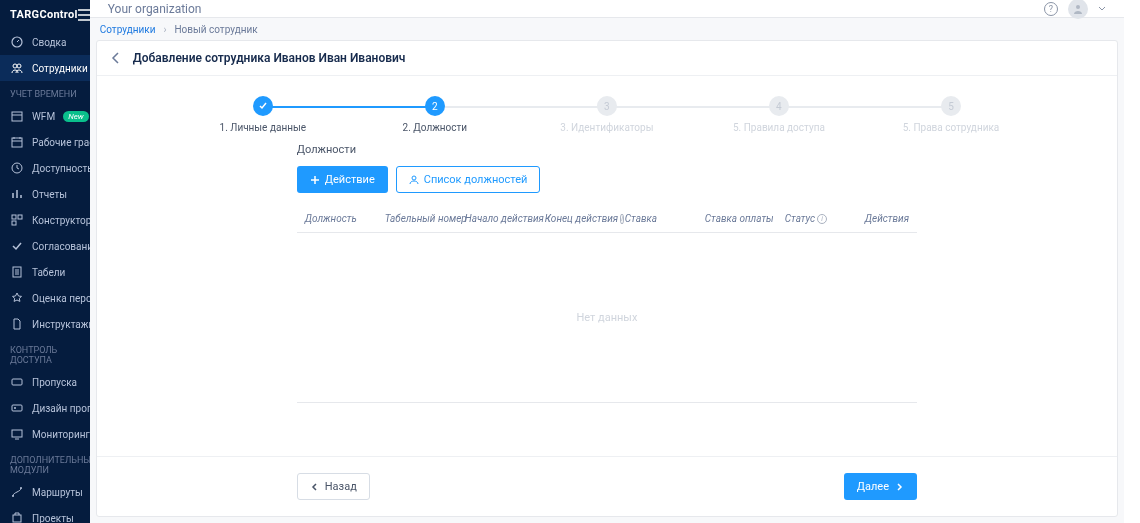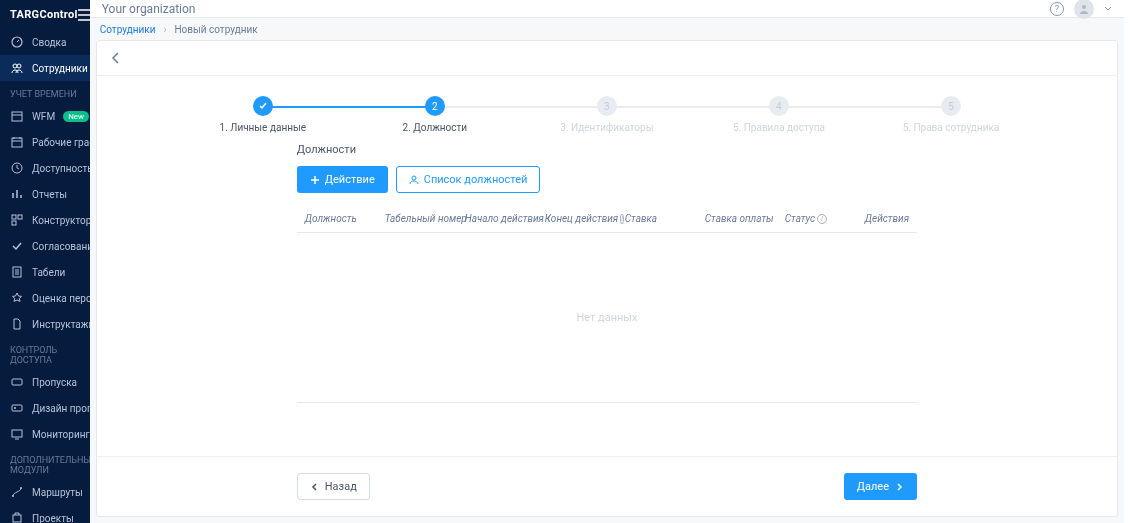--- a/index.html
+++ b/index.html
@@ -7,24 +7,24 @@
 .app{display:flex;height:523px;width:1124px;}
 .sidebar{width:116px;background:#051c3e;color:#b6c2d9;display:flex;flex-direction:column;font-size:10px;overflow-y:auto;}
 .sidebar::-webkit-scrollbar{width:0;}
 .sb-top{display:flex;align-items:center;justify-content:space-between;padding:8px 10px;}
 .logo{font-weight:700;color:#fff;font-size:11px;letter-spacing:.3px;}
 .hamburger{cursor:pointer;color:#fff;}
 .sb-item{display:flex;align-items:center;gap:8px;padding:6px 10px;cursor:pointer;white-space:nowrap;}
 .sb-item.active{background:#0b2c5a;color:#fff;}
 .sb-section{padding:8px 10px 4px;color:#6b7a99;font-size:9px;text-transform:uppercase;}
 .sb-icon{width:14px;height:14px;display:flex;align-items:center;justify-content:center;flex-shrink:0;}
-.badge-new{background:#0abf8c;color:#fff;padding:1px 5px;border-radius:8px;font-size:8px;margin-left:auto;}
+.badge-new{background:#0abf8c;color:#fff;padding:1px 5px;border-radius:8px;font-size:8px;margin-left:auto;font-style:italic;}
 .sb-spacer{flex:1;}
 .main{flex:1;display:flex;flex-direction:column;background:#f7f8fa;}
-.topbar{height:18px;background:#fff;border-bottom:1px solid #e6e8ec;display:flex;align-items:center;padding:0 12px;justify-content:space-between;color:#6b7a99;}
+.topbar{height:18px;background:#fff;border-bottom:1px solid #e6e8ec;display:flex;align-items:center;padding:0 18px;justify-content:space-between;color:#6b7a99;}
 .top-right{display:flex;align-items:center;gap:10px;}
 .avatar{width:20px;height:20px;border-radius:50%;background:#e0e4ea;display:flex;align-items:center;justify-content:center;}
 .breadcrumb{height:22px;display:flex;align-items:center;gap:8px;padding:0 10px;font-size:10px;}
 .bc-link{color:#1f7ae0;cursor:pointer;}
 .bc-sep{color:#aab2c0;}
 .bc-cur{color:#6b7a99;}
 .panel{flex:1;margin:0 6px 6px;background:#fff;border:1px solid #e6e8ec;border-radius:3px;display:flex;flex-direction:column;}
 .panel-head{display:flex;align-items:center;gap:10px;padding:10px 12px;border-bottom:1px solid #eef0f3;}
 .back-arrow{cursor:pointer;color:#6b7a99;}
 .panel-title{font-size:12px;font-weight:600;}
@@ -247,20 +247,21 @@
       <span class="bc-sep">›</span>
       <span class="bc-cur">Новый сотрудник</span>
     </div>
     <div class="panel">
       <div class="panel-head">
         <span class="back-arrow">
             <svg width="14" height="14" viewBox="0 0 14 14">
               <path d="M9 2L4 7l5 5" fill="none" stroke="currentColor" stroke-width="1.5"></path>
             </svg>
           </span>
+        <span class="panel-title">Добавление сотрудника Иванов Иван Иванович</span>
       </div>
       <div class="steps">
         <div class="step done">
           <div class="step-dot">
               <svg width="10" height="10" viewBox="0 0 10 10">
                 <path d="M2 5l2 2 4-5" fill="none" stroke="#fff" stroke-width="1.5"></path>
               </svg>
             </div>
           <div class="step-line"></div>
           <div class="step-label">1. Личные данные</div>

